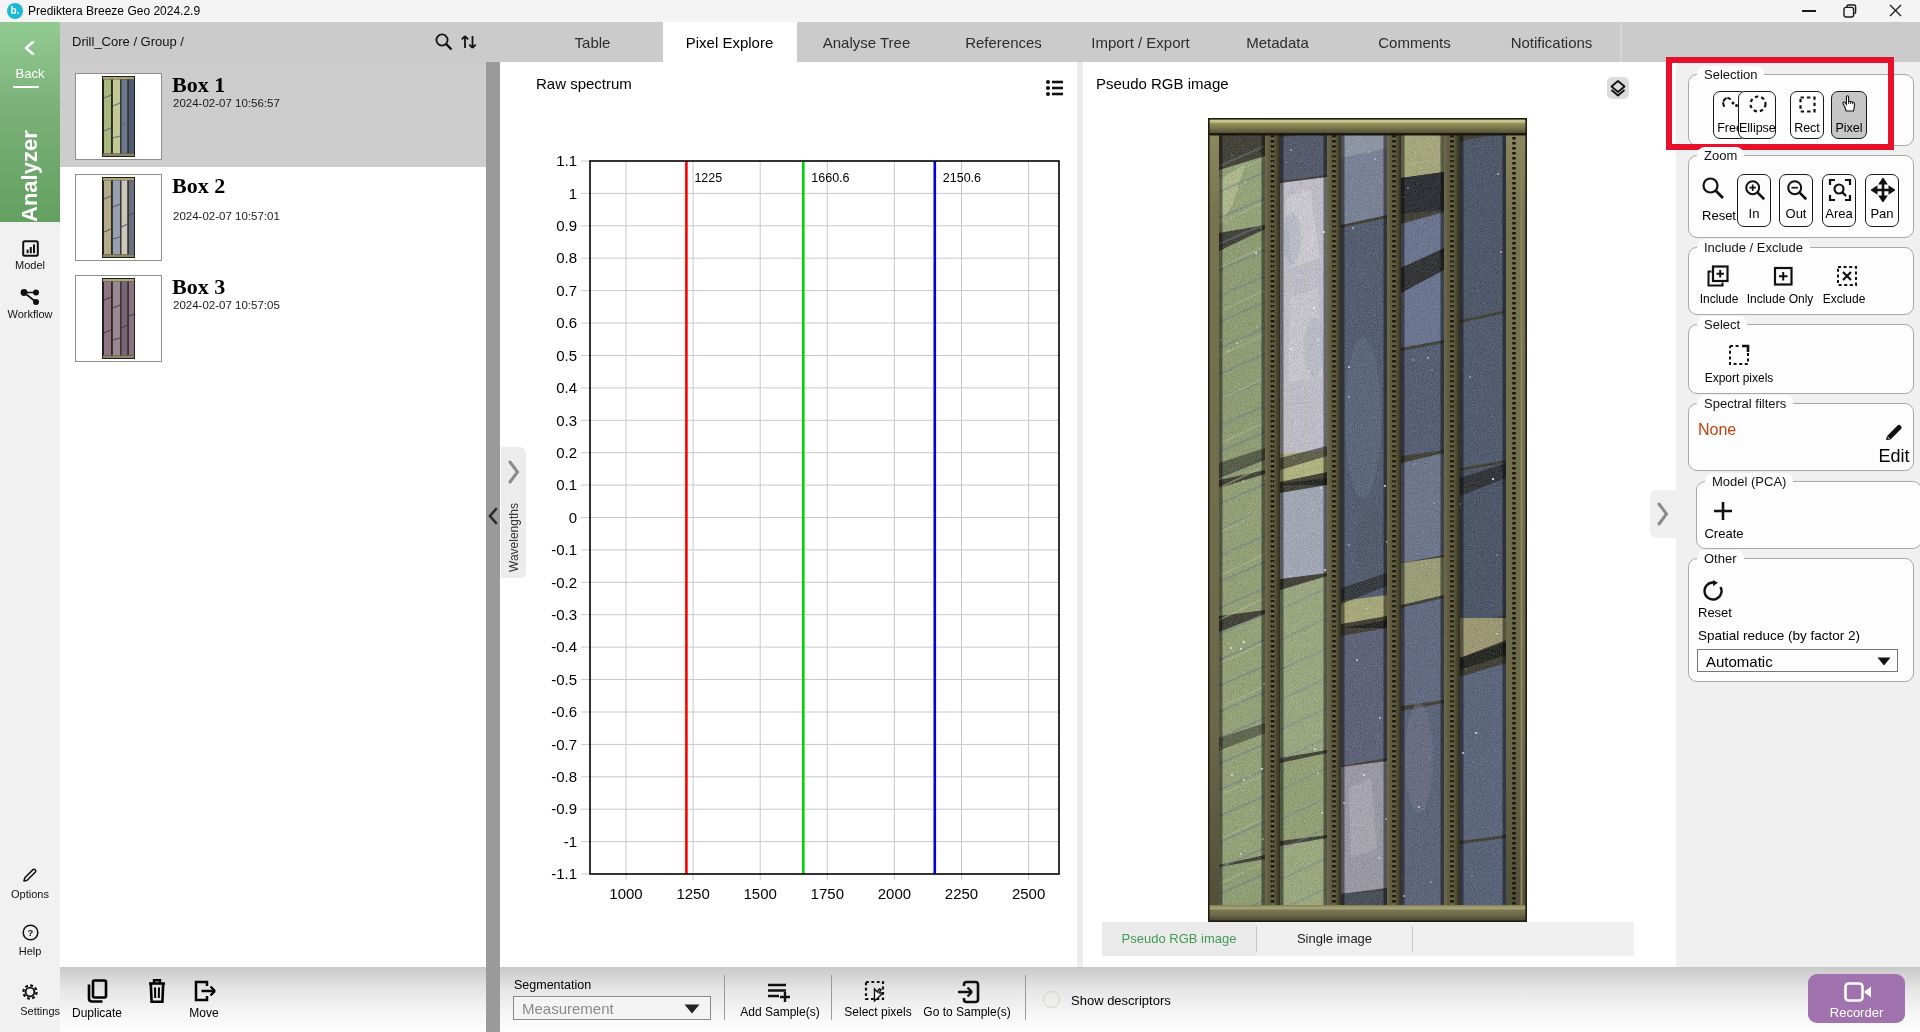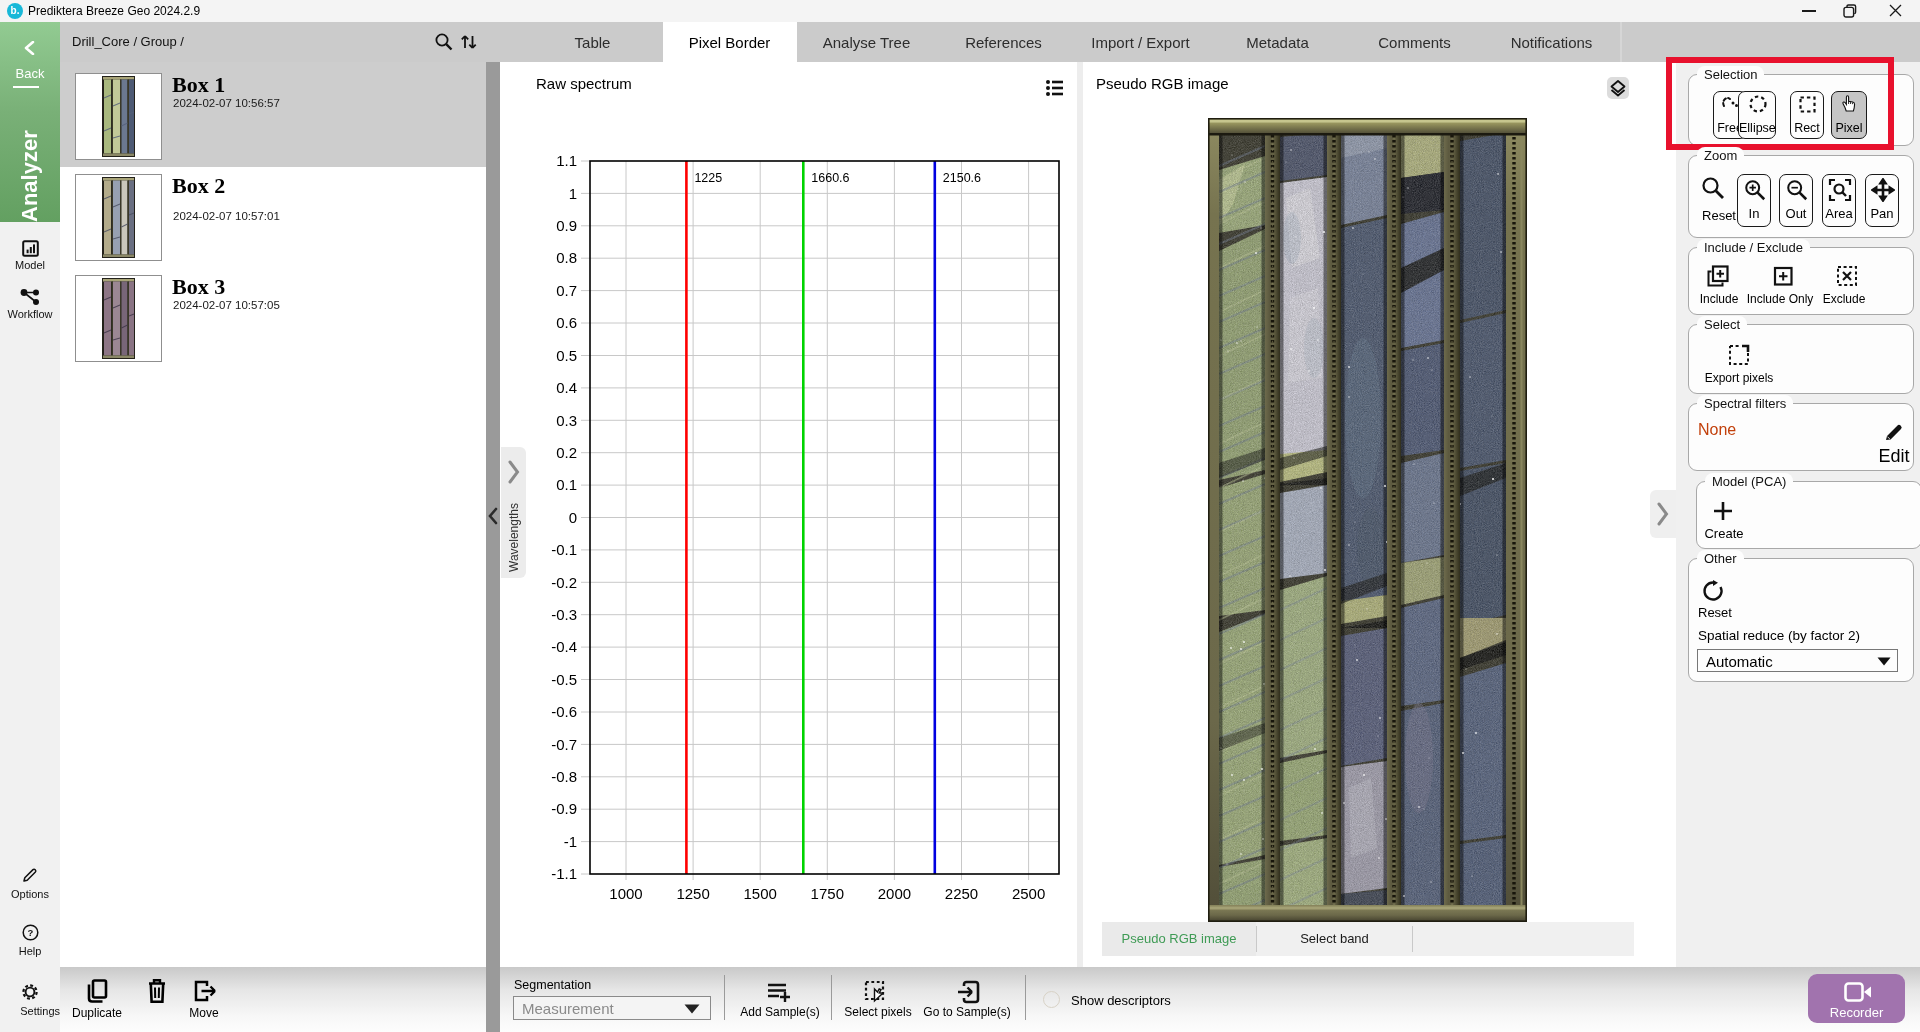--- a/index.html
+++ b/index.html
@@ -76,21 +76,21 @@
 </svg>
 <svg class="abs" style="left:459px;top:32px;" width="20" height="20" viewBox="0 0 20 20">
   <path d="M6 16 L6 4 M6 4 L2.8 7.4 M6 4 L9.2 7.4" fill="none" stroke="#111" stroke-width="1.8"></path>
   <path d="M13.5 4 L13.5 16 M13.5 16 L10.3 12.6 M13.5 16 L16.7 12.6" fill="none" stroke="#111" stroke-width="1.8"></path>
 </svg>
 
 <div class="abs" style="left:663px;top:22px;width:134px;height:40px;background:#fff;"></div>
 <div class="abs" style="left:1620px;top:22px;width:2px;height:40px;background:#d6d6d6;"></div>
 <div class="abs" style="left:500px;top:22px;width:1420px;height:40px;font-size:15px;color:#2d2d2d;">
   <span class="abs" style="left:24px;top:12px;width:137px;text-align:center;">Table</span>
-  <span class="abs" style="left:161px;top:12px;width:137px;text-align:center;color:#000;">Pixel Border</span>
+  <span class="abs" style="left:161px;top:12px;width:137px;text-align:center;color:#000;">Pixel Explore</span>
   <span class="abs" style="left:298px;top:12px;width:137px;text-align:center;">Analyse Tree</span>
   <span class="abs" style="left:435px;top:12px;width:137px;text-align:center;">References</span>
   <span class="abs" style="left:572px;top:12px;width:137px;text-align:center;">Import / Export</span>
   <span class="abs" style="left:709px;top:12px;width:137px;text-align:center;">Metadata</span>
   <span class="abs" style="left:846px;top:12px;width:137px;text-align:center;">Comments</span>
   <span class="abs" style="left:983px;top:12px;width:137px;text-align:center;">Notifications</span>
 </div>
 
 <div class="abs" style="left:60px;top:62px;width:426px;height:905px;background:#fff;"></div>
 <div class="abs" style="left:60px;top:62px;width:426px;height:105px;background:#cdcdcd;"></div>
@@ -601,21 +601,21 @@
 <rect x="0" y="15" width="319" height="2.5" fill="#1c1a10"></rect>
 <rect x="0" y="787" width="319" height="17" fill="url(#both)"></rect>
 <rect x="1" y="788.5" width="317" height="3" fill="#a3a074"></rect>
 <rect x="0.8" y="0.8" width="317.4" height="802.4" fill="none" stroke="#1f1d10" stroke-width="1.6"></rect>
 </svg>
 
 <div class="abs" style="left:1102px;top:922px;width:532px;height:34px;background:#f0f0f0;">
   <div class="abs" style="left:0;top:0;width:154px;height:34px;background:#eaeaea;"></div>
   <div class="abs" style="left:0px;top:9px;width:154px;text-align:center;font-size:13px;color:#3f9b55;">Pseudo RGB image</div>
   <div class="abs" style="left:154px;top:4px;width:1px;height:26px;background:#c9c9c9;"></div>
-  <div class="abs" style="left:155px;top:9px;width:155px;text-align:center;font-size:13px;color:#1a1a1a;">Select band</div>
+  <div class="abs" style="left:155px;top:9px;width:155px;text-align:center;font-size:13px;color:#1a1a1a;">Single image</div>
   <div class="abs" style="left:310px;top:4px;width:1px;height:26px;background:#c9c9c9;"></div>
 </div>
 
 <div class="abs" style="left:1650px;top:490px;width:26px;height:48px;background:#efefef;border-radius:6px 0 0 6px;"></div>
 <svg class="abs" style="left:1655px;top:501px;" width="15" height="26" viewBox="0 0 15 26">
   <path d="M4 3 L11.5 13 L4 23" fill="none" stroke="#8a8a8a" stroke-width="3" stroke-linecap="round"></path>
 </svg>
 
 <div class="abs" style="left:1676px;top:62px;width:244px;height:905px;background:#f0f0f0;"></div>
 

